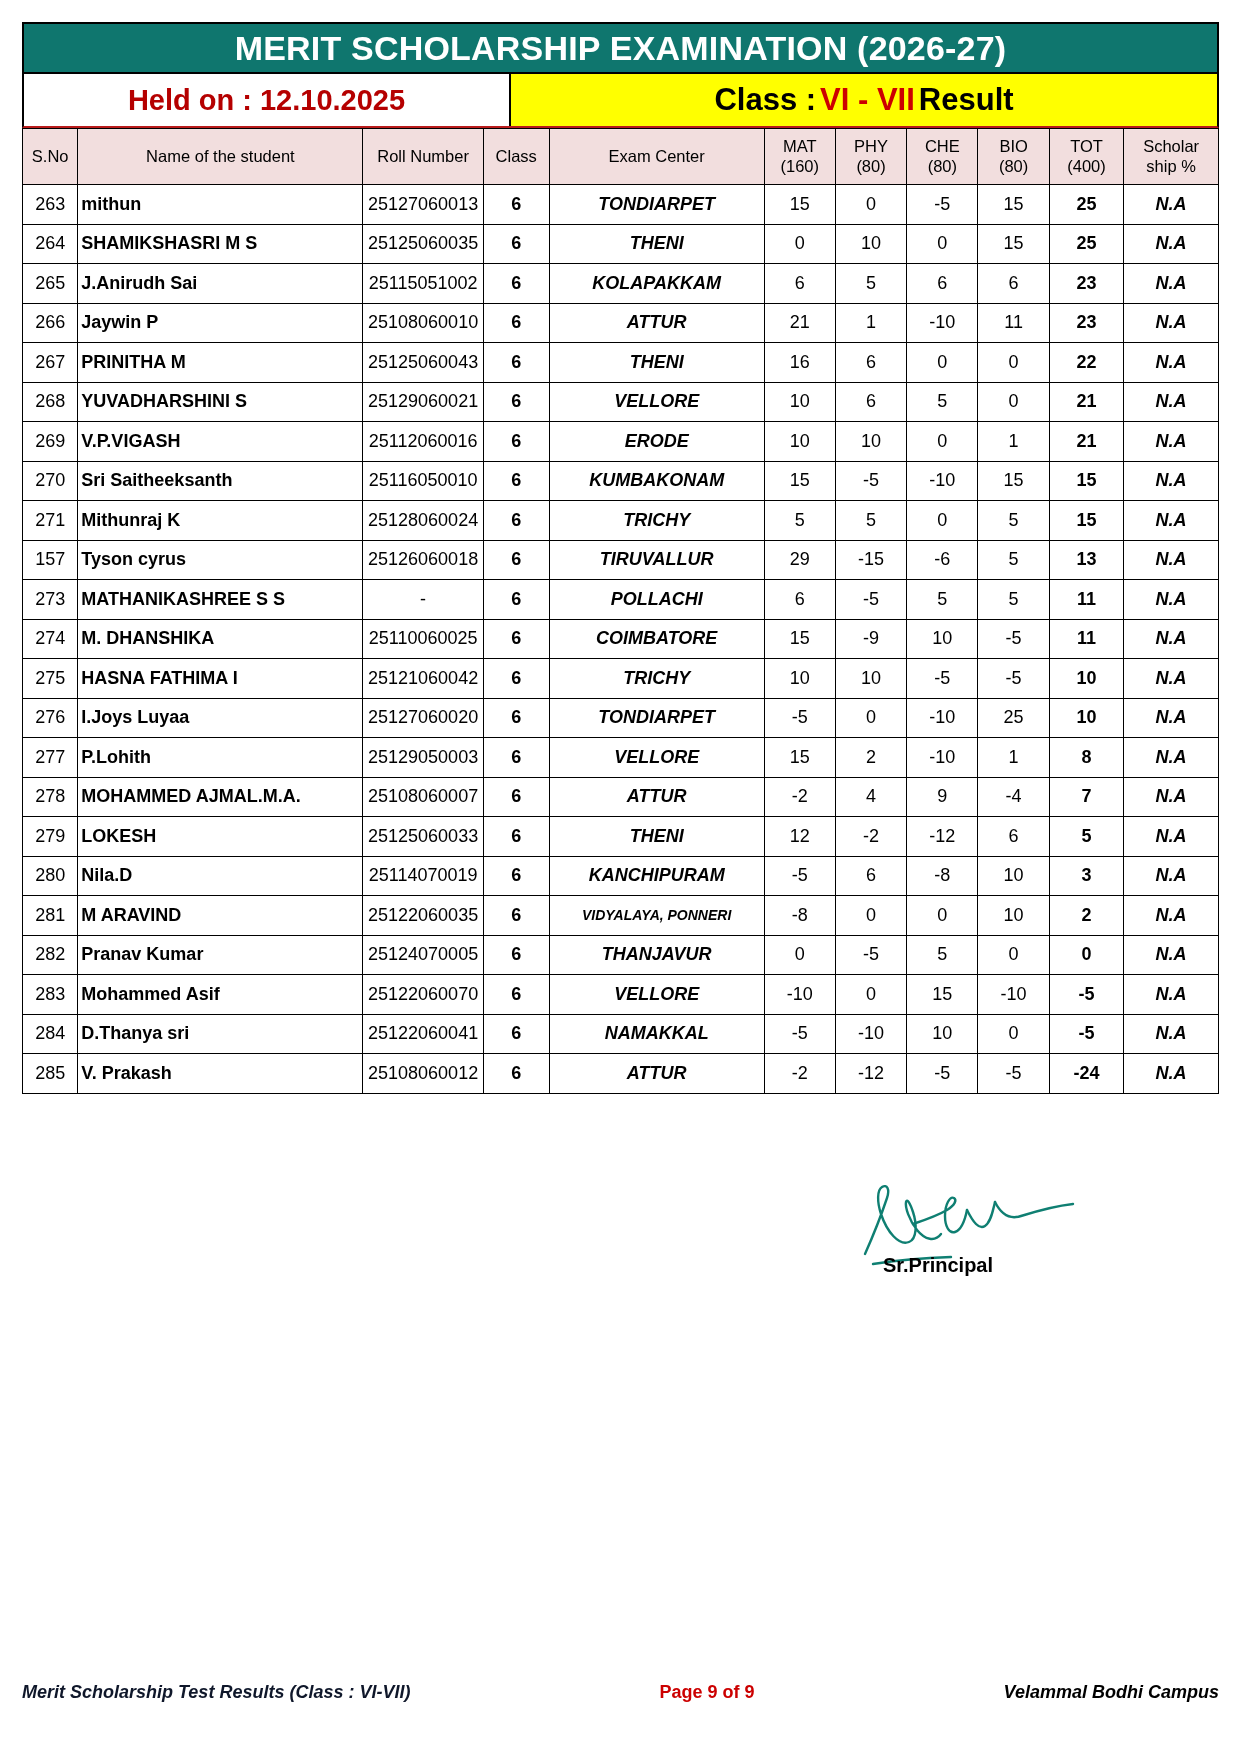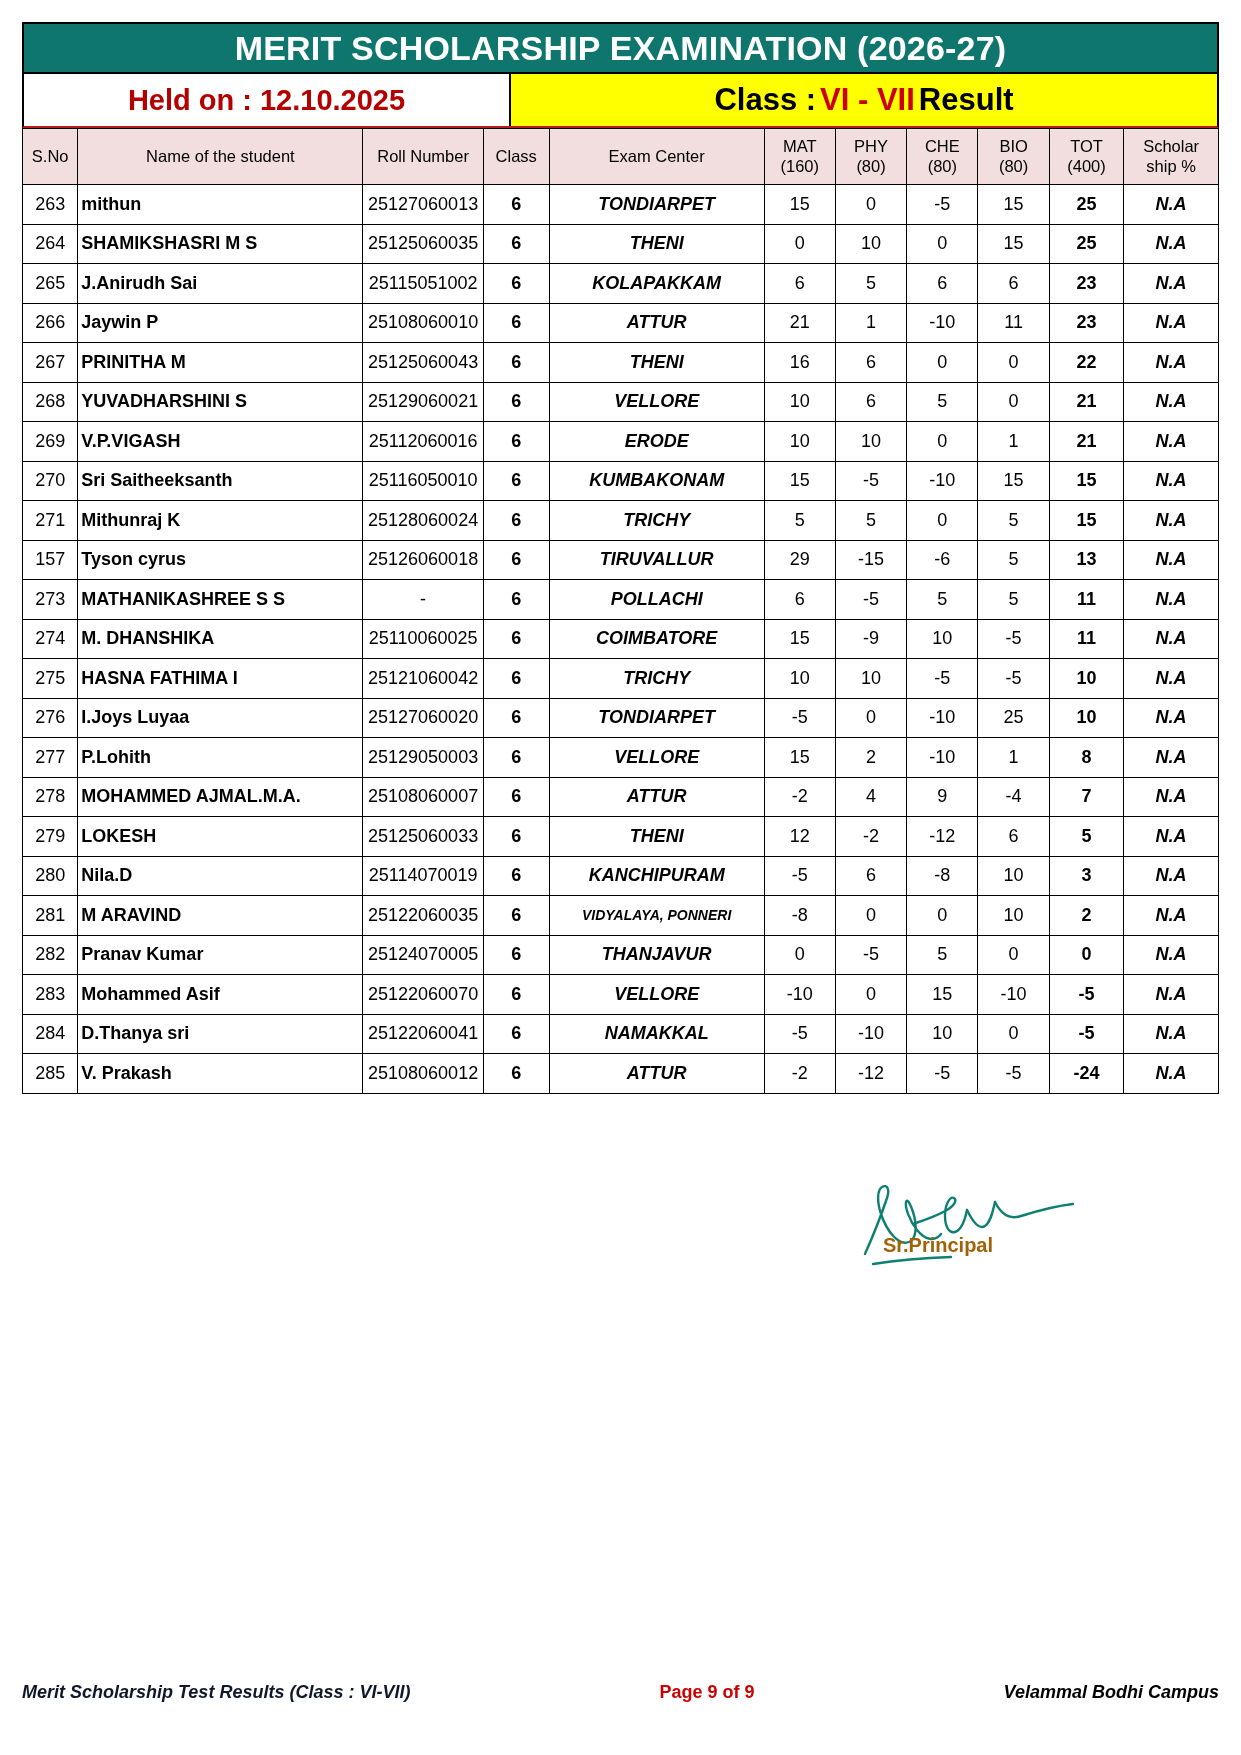--- a/index.html
+++ b/index.html
@@ -189,24 +189,24 @@
     height: 110px;
   }
   .signature-area svg {
     position: absolute;
     top: 0;
     left: 0;
   }
   .sig-label {
     position: absolute;
     left: 32px;
-    top: 54px;
+    top: 74px;
     font-size: 20px;
     font-weight: bold;
-    color: #a16207;
+    color: #000000;
     white-space: nowrap;
   }
 
   
   .footer {
     position: absolute;
     left: 22px;
     right: 22px;
     bottom: 52px;
     display: flex;

